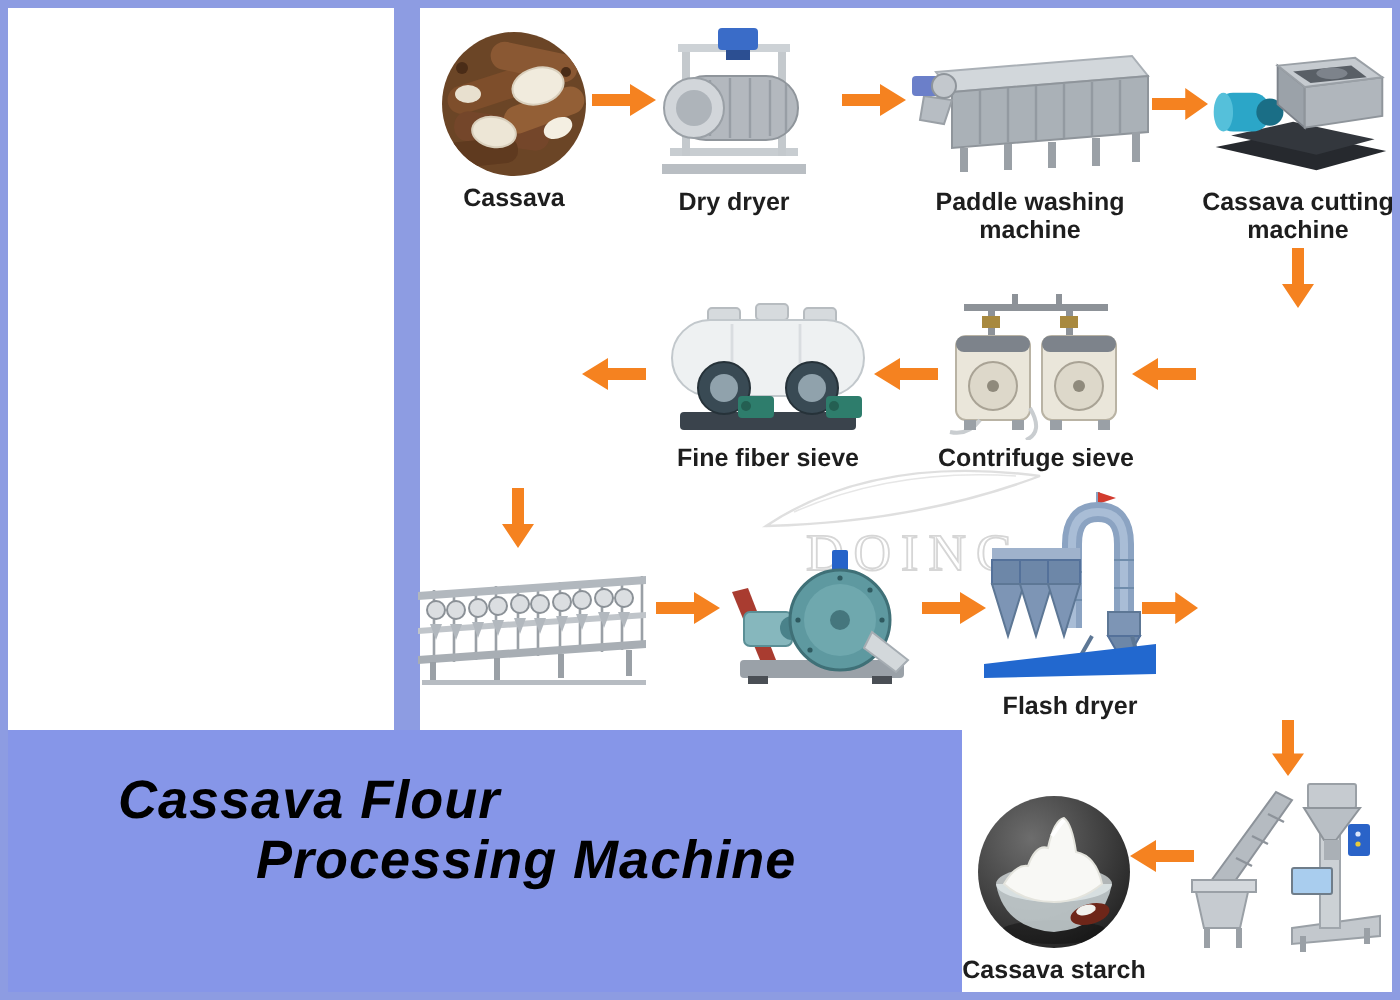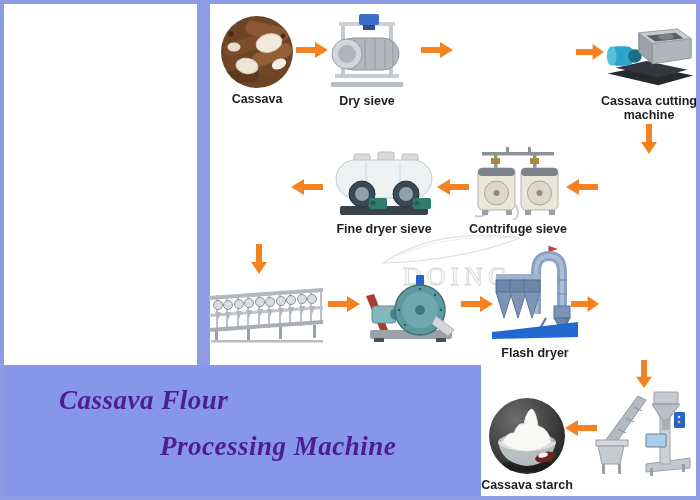--- a/index.html
+++ b/index.html
@@ -18,26 +18,26 @@
   .lbl{
     position:relative;left:50%;transform:translateX(-50%);
     width:max-content;max-width:132px;margin-top:2px;
     font-weight:700;font-size:12.5px;line-height:1.12;color:#1e1e1e;
     font-family:"Liberation Sans",sans-serif;
     text-align:center;
   }
   .arr{position:absolute;z-index:2;}
   .banner{position:absolute;left:0;top:361px;width:477px;height:139px;background:#8696e8;z-index:3;}
   .banner .bl1,.banner .bl2{
-    position:absolute;color:#4c1d95;font-style:italic;font-weight:700;
+    position:absolute;color:#000000;font-style:italic;font-weight:700;
     font-size:27px;letter-spacing:.5px;white-space:nowrap;
-    font-family:Liberation Serif, serif;
+    font-family:Liberation Sans, sans-serif;
   }
   .banner .bl1{left:55px;top:20px;}
-  .banner .bl2{left:124px;top:66px;margin-left:32px;}
+  .banner .bl2{left:124px;top:50px;}
 </style>
 </head>
 <body>
 
 <div id="canvas">
 
   <div class="left-panel"></div>
   <div class="divider"></div>
 
   <div class="watermark">
@@ -88,27 +88,45 @@
         <rect x="64" y="10" width="4" height="56" fill="#c4c9cd"></rect>
         <rect x="14" y="10" width="56" height="4" fill="#cdd2d6"></rect>
         <rect x="38" y="13" width="12" height="5" fill="#2c4f92"></rect>
         <rect x="34" y="2" width="20" height="11" rx="2" fill="#3a6cc8"></rect>
         <rect x="12" y="26" width="62" height="32" rx="16" fill="#b3b8be" stroke="#8f959b"></rect>
         <path d="M30,28 V56 M40,27 V57 M50,27 V57 M60,28 V56 M68,30 V54" stroke="#989ea5" stroke-width="1.2" fill="none"></path>
         <circle cx="22" cy="42" r="15" fill="#d2d6da" stroke="#9aa0a6"></circle>
         <circle cx="22" cy="42" r="9" fill="#aeb4ba"></circle>
       </svg>
     </div>
-    <div class="lbl">Dry sieve</div>
+    <div class="lbl">Dry dryer</div>
   </div>
 
   <svg class="arr" style="left:417px;top:38px" width="32" height="16" viewBox="0 0 32 16">
     <polygon points="0,5 19,5 19,0 32,8 19,16 19,11 0,11" fill="#f58220"></polygon>
   </svg>
 
+  <div class="st" style="left:450px;top:16px;width:122px">
+    <div class="img">
+      <svg width="122" height="72" viewBox="0 0 122 72">
+        <polygon points="14,16 112,8 120,18 22,26" fill="#d2d7db" stroke="#aab0b6"></polygon>
+        <polygon points="22,26 120,18 120,46 22,54" fill="#aab1b7" stroke="#8f959b"></polygon>
+        <path d="M36,25 V52 M50,24 V51 M64,23 V50 M78,22 V49 M92,21 V48 M106,20 V47" stroke="#939aa1" stroke-width="1.2" fill="none"></path>
+        <rect x="26" y="54" width="4" height="12" fill="#9aa0a6"></rect>
+        <rect x="48" y="52" width="4" height="13" fill="#9aa0a6"></rect>
+        <rect x="70" y="51" width="4" height="13" fill="#9aa0a6"></rect>
+        <rect x="92" y="49" width="4" height="14" fill="#9aa0a6"></rect>
+        <rect x="112" y="46" width="4" height="15" fill="#9aa0a6"></rect>
+        <polygon points="8,28 22,30 18,42 6,40" fill="#b7bdc3" stroke="#9aa0a6"></polygon>
+        <rect x="2" y="18" width="14" height="10" rx="2" fill="#6b7fc9"></rect>
+        <circle cx="18" cy="23" r="6" fill="#c3c8cd" stroke="#8f959b"></circle>
+      </svg>
+    </div>
+    <div class="lbl">Paddle washing machine</div>
+  </div>
 
   <svg class="arr" style="left:572px;top:40px" width="28" height="16" viewBox="0 0 32 16" preserveAspectRatio="none">
     <polygon points="0,5 19,5 19,0 32,8 19,16 19,11 0,11" fill="#f58220"></polygon>
   </svg>
 
   <div class="st" style="left:598px;top:20px;width:94px">
     <div class="img">
       <svg width="94" height="68" viewBox="0 0 97 68">
         <polygon points="6,50 58,62 94,52 46,42" fill="#26292e"></polygon>
         <polygon points="14,44 58,54 88,46 46,37" fill="#33373d"></polygon>
@@ -178,21 +196,21 @@
         <circle cx="30" cy="44" r="13" fill="#394a54" stroke="#263239"></circle>
         <circle cx="30" cy="44" r="7" fill="#90a2ac"></circle>
         <circle cx="74" cy="44" r="13" fill="#394a54" stroke="#263239"></circle>
         <circle cx="74" cy="44" r="7" fill="#90a2ac"></circle>
         <rect x="37" y="48" width="18" height="11" rx="2" fill="#2e7d6c"></rect>
         <circle cx="41" cy="53" r="2.5" fill="#245f52"></circle>
         <rect x="81" y="48" width="18" height="11" rx="2" fill="#2e7d6c"></rect>
         <circle cx="85" cy="53" r="2.5" fill="#245f52"></circle>
       </svg>
     </div>
-    <div class="lbl">Fine dryer sieve</div>
+    <div class="lbl">Fine fiber sieve</div>
   </div>
 
   <svg class="arr" style="left:287px;top:175px" width="32" height="16" viewBox="0 0 32 16">
     <polygon points="32,5 13,5 13,0 0,8 13,16 13,11 32,11" fill="#f58220"></polygon>
   </svg>
 
 
   <svg class="arr" style="left:247px;top:240px" width="16" height="30" viewBox="0 0 16 30">
     <polygon points="5,0 11,0 11,18 16,18 8,30 0,18 5,18" fill="#f58220"></polygon>
   </svg>

